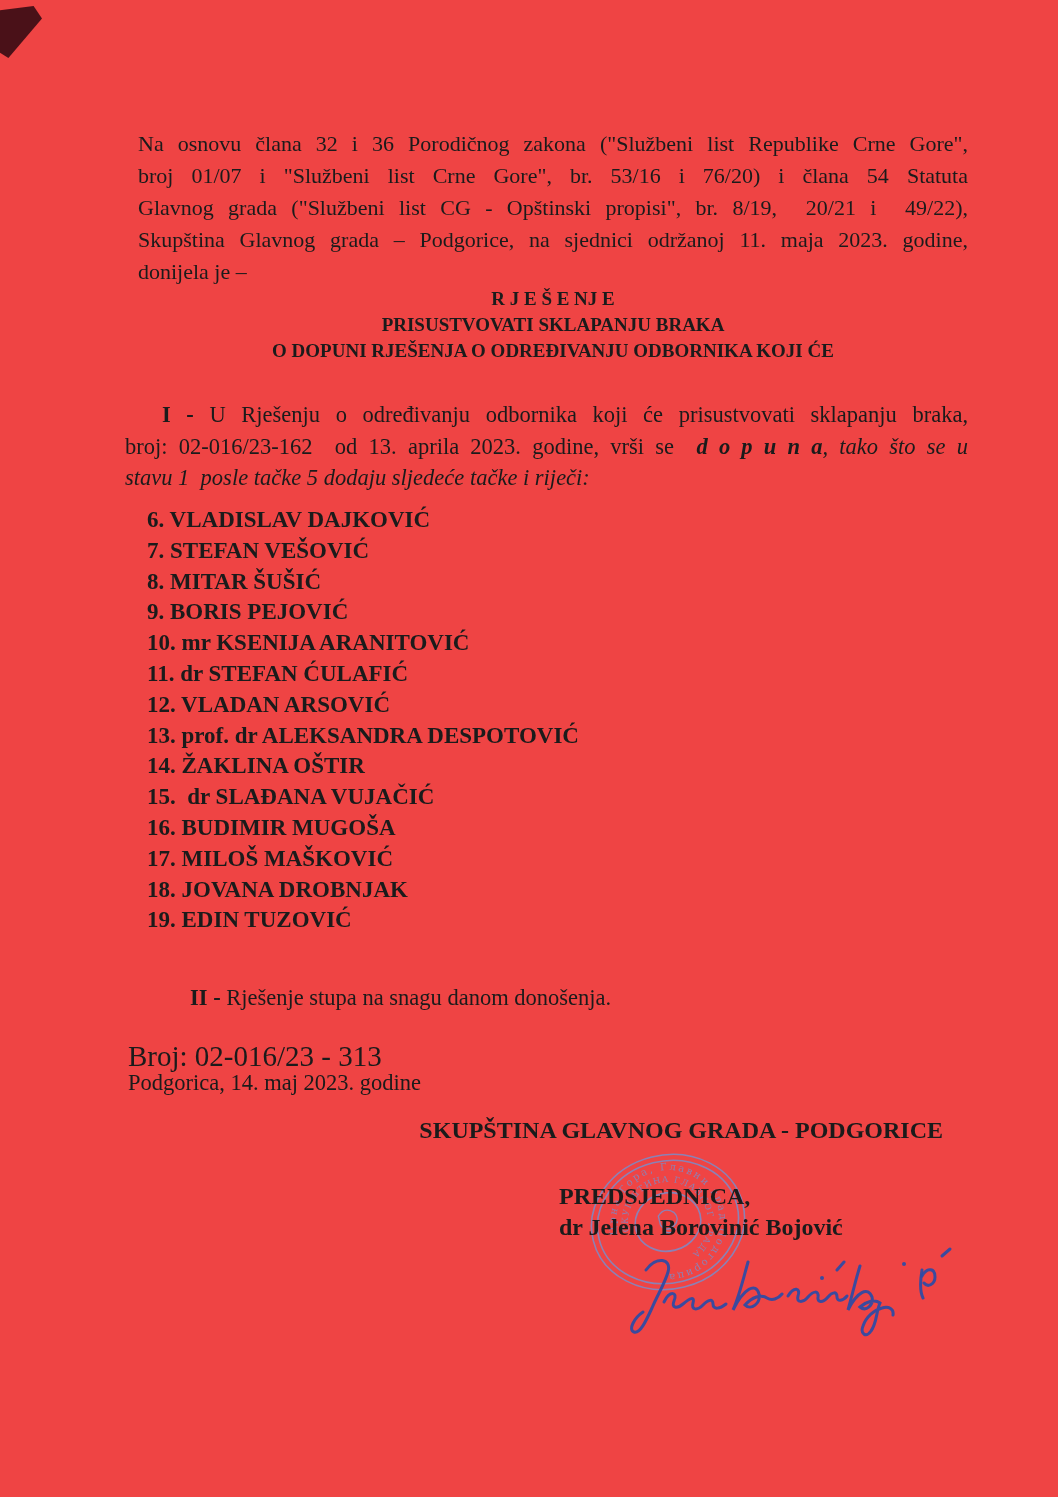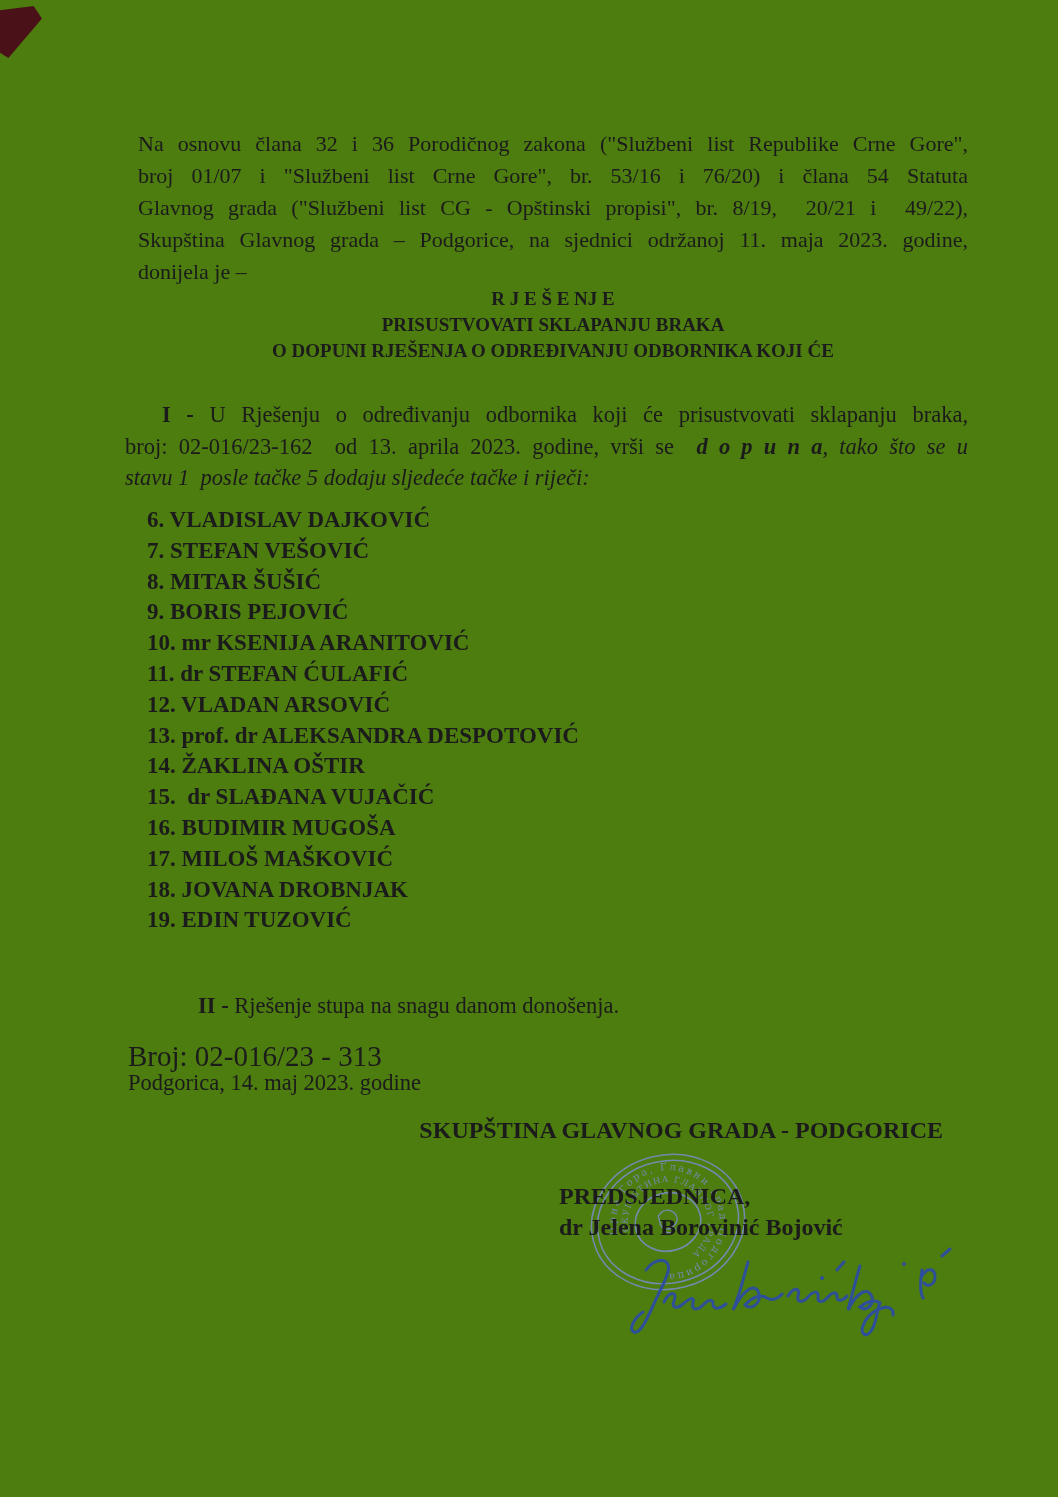--- a/index.html
+++ b/index.html
@@ -1,20 +1,20 @@
 <!DOCTYPE html>
 <html style="--ink: #1b1b1b; --stamp-blue: #7b8cc9; --signature-blue: #2b4ba6; --corner-mark: #4a1118;"><head>
 <meta charset="utf-8">
 <style>
   html,body { margin:0; padding:0; background:#888; }
   .page {
     position:relative;
     width:1058px; height:1497px;
     margin:0 auto;
-    background:#4d7c0f;
+    background:#ef4444;
     font-family:"Liberation Serif","DejaVu Serif",serif;
     color:var(--ink,#1b1b1b);
     overflow:hidden;
   }
   .corner-mark {
     position:absolute; left:0; top:6px; width:42px; height:52px;
     background:var(--corner-mark,#4a1118);
     clip-path:polygon(0% 8%, 80% 0%, 100% 24%, 20% 100%, 0% 90%);
   }
   .intro {
@@ -32,21 +32,21 @@
     font-size:22.5px; line-height:31.5px;
   }
   .sec1 .indent { text-indent:37px; }
   .b  { font-weight:bold; }
   .i  { font-style:italic; }
   .bi { font-weight:bold; font-style:italic; }
   .names {
     position:absolute; left:121px; top:505px;
     font-size:23px; font-weight:bold; line-height:30.8px;margin-left:26px;
   }
-  .sec2 { position:absolute; left:186px; top:981px; font-size:22.5px; margin:12px; }
+  .sec2 { position:absolute; left:186px; top:981px; font-size:22.5px; margin:4px; }
   .broj  { position:absolute; left:128px; top:1040px; font-size:29px; }
   .place { position:absolute; left:128px; top:1070px; font-size:22.5px; }
   .org {
     position:absolute; left:123px; top:1117px; width:820px;
     text-align:right; font-weight:bold; font-size:24px;
   }
   .sigblock {
     position:absolute; left:559px; top:1181px; width:420px;
     text-align:left; font-weight:bold; font-size:24px; line-height:31px;
   }

